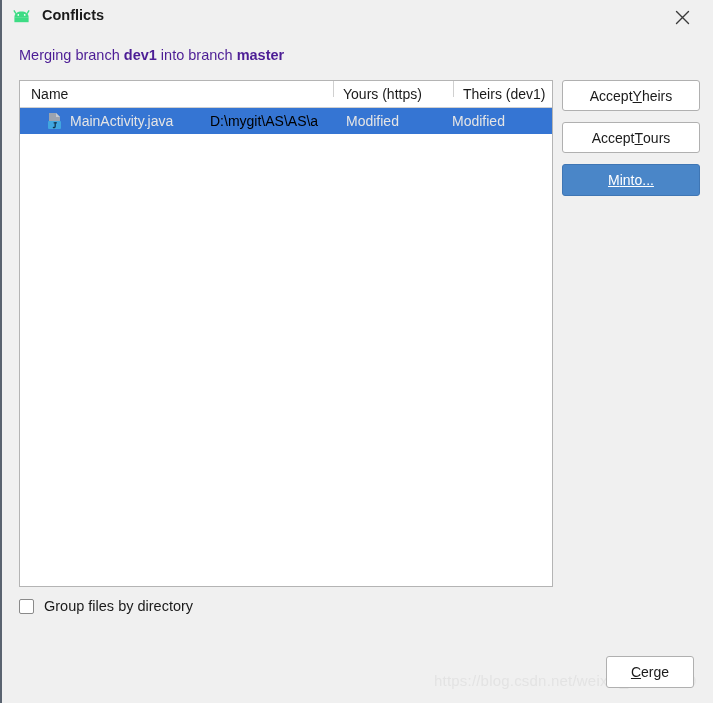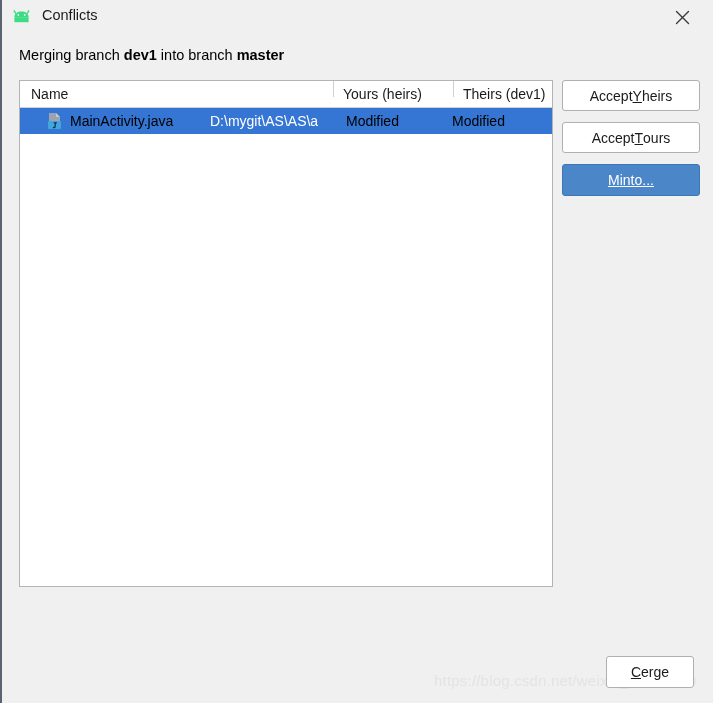--- a/index.html
+++ b/index.html
@@ -25,20 +25,21 @@
     box-sizing: border-box;
     overflow: hidden;
   }
 
   
   #titlebar {
     position: absolute;
     left: 0; top: 0;
     width: 590px;
     height: 33px;
+    font-weight: bold;
   }
   #app-icon {
     position: absolute;
     left: 11px; top: 8px;
     width: 20px; height: 18px;
   }
   #title-text {
     position: absolute;
     left: 40px; top: 7px;
     font-size: 14.5px;
@@ -54,21 +55,21 @@
     justify-content: center;
     cursor: default;
   }
   #close-x svg { display: block; }
 
   
   #merge-desc {
     position: absolute;
     left: 17px; top: 47px;
     font-size: 14.5px;
-    color: #000000;
+    color: #4c1d95;
     white-space: nowrap;
   }
   #merge-desc b { font-weight: bold; }
 
   
   #conflict-table {
     position: absolute;
     left: 17px; top: 80px;
     width: 534px;
     height: 507px;
@@ -103,27 +104,27 @@
     position: relative;
     height: 26px;
     background: #3575d3;
   }
   .row .cell {
     position: absolute;
     top: 0;
     height: 26px;
     line-height: 26px;
     font-size: 14px;
-    color: #000000;
+    color: #e5e5e5;
     white-space: nowrap;
   }
   #cell-filename { left: 50px; }
   #cell-path {
     left: 190px;
-    color: #ffffff;
+    color: #000000;
   }
   #cell-yours  { left: 326px; }
   #cell-theirs { left: 432px; }
   #file-icon {
     position: absolute;
     left: 26px; top: 4px;
     width: 18px; height: 18px;
   }
 
   
@@ -217,21 +218,21 @@
         <path d="M1.5 1.5 L13.5 13.5 M13.5 1.5 L1.5 13.5" stroke="#3a3a3a" stroke-width="1.4" stroke-linecap="round"></path>
       </svg>
     </span>
   </div>
 
   <div id="merge-desc"><span>Merging branch </span><b>dev1</b><span> into branch </span><b>master</b></div>
 
   <div id="conflict-table">
     <div id="table-header">
       <div class="th" id="th-name">Name</div>
-      <div class="th sep" id="th-yours">Yours (heirs)</div>
+      <div class="th sep" id="th-yours">Yours (https)</div>
       <div class="th sep" id="th-theirs">Theirs (dev1)</div>
     </div>
     <div id="table-body">
       <div class="row">
         <span id="file-icon">
           <svg width="18" height="18" viewBox="0 0 18 18">
             <path d="M3 1 H10 L14 5 V9 H3 Z" fill="#9aa3b0"></path>
             <path d="M10 1 L14 5 H10 Z" fill="#c3c9d2"></path>
             <rect x="2" y="9" width="13" height="8" rx="1" fill="#41a6e0"></rect>
             <path d="M9.2 10.6 V14.2 C9.2 15.3 8.4 15.7 7.4 15.5" stroke="#13364f" stroke-width="1.3" fill="none" stroke-linecap="round"></path>
@@ -256,20 +257,24 @@
       <span>Accept </span>
       <span class="mn">T</span>
       <span>ours</span>
     </div>
 
   <div class="btn btn-primary" id="btn-merge">
       <span class="mn">M</span>
       <span class="mn">into...</span>
     </div>
 
+  <div id="group-files">
+    <span id="group-files-box"></span>
+    <span id="group-files-label">Group files by directory</span>
+  </div>
 
   <div id="watermark">https://blog.csdn.net/weixin_43797799</div>
 
   <div class="btn btn-normal" id="btn-close">
       <span class="mn">C</span>
       <span>erge</span>
     </div>
 
 </div>
 

